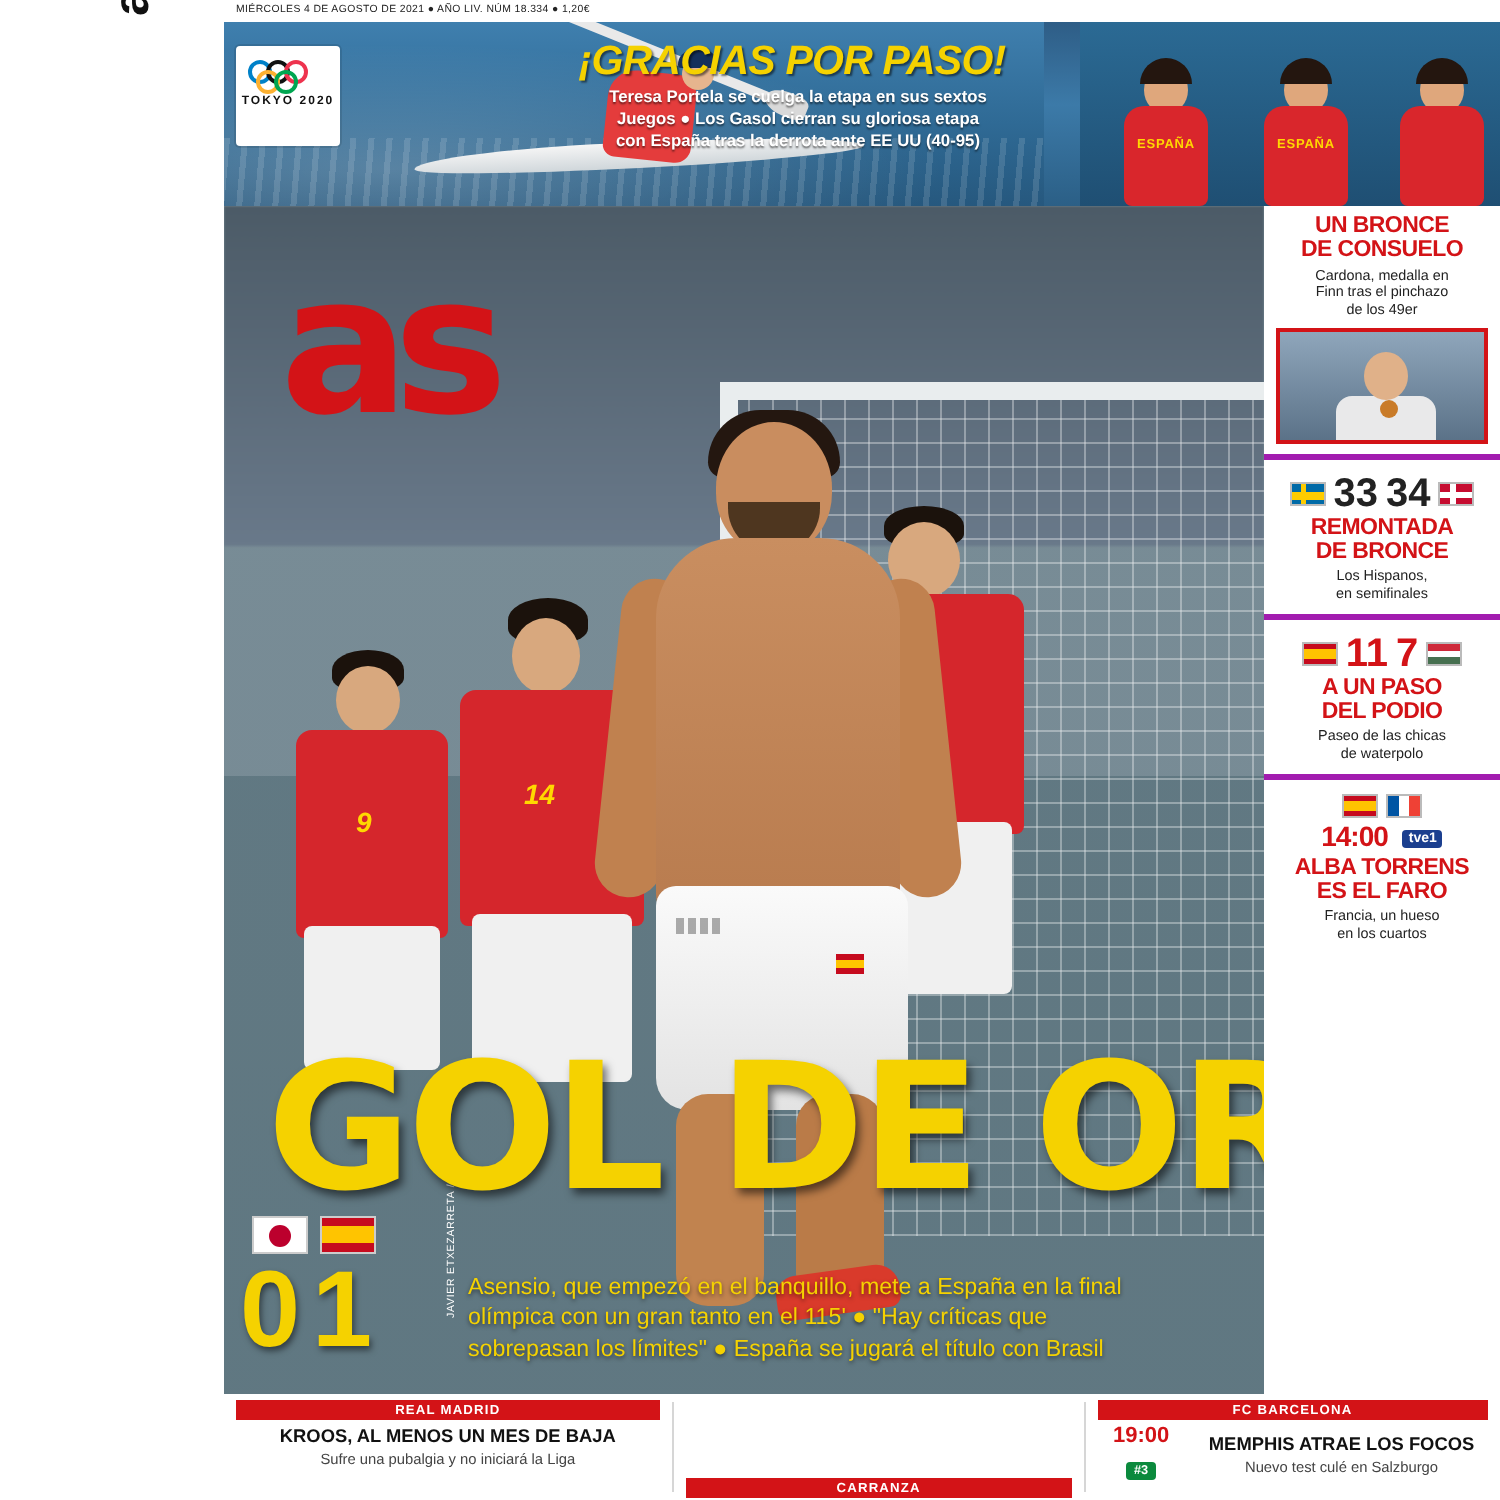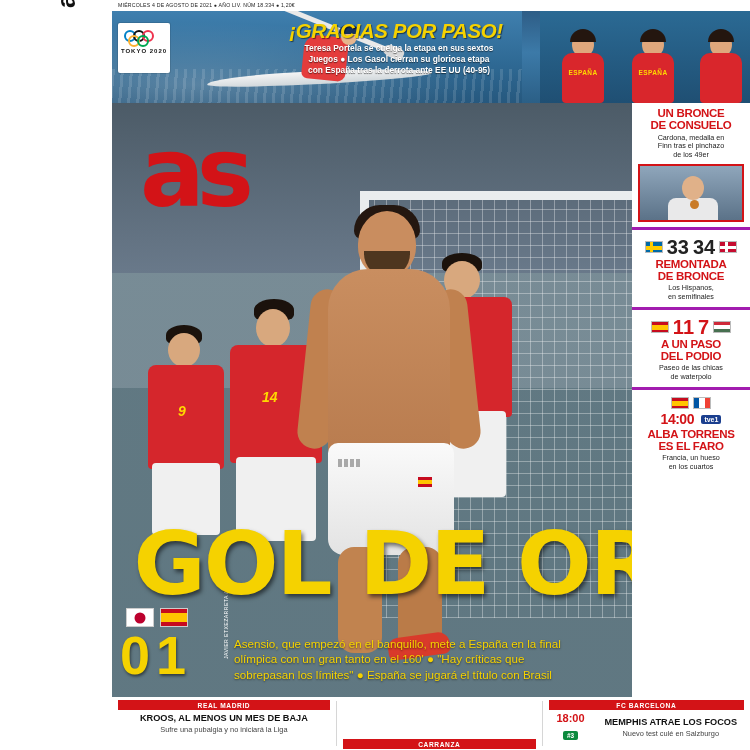--- a/index.html
+++ b/index.html
@@ -538,21 +538,21 @@
   <div class="resultbar">
     <div class="matchflags">
       <span class="flag-jp"></span>
       <span class="flag-es2"></span>
     </div>
     <div class="matchscore">
       <span>0</span><span>1</span>
     </div>
     <div class="lead">
       <span>Asensio, que empezó en el banquillo, mete a España en la final</span><br>
-      <span>olímpica con un gran tanto en el 160' ● "Hay críticas que</span><br>
+      <span>olímpica con un gran tanto en el 115' ● "Hay críticas que</span><br>
       <span>sobrepasan los límites" ● España se jugará el título con Brasil</span>
     </div>
   </div>
 
   <div class="rail">
 
     <div class="rail-block">
       <div class="rail-title">
         <span>UN BRONCE</span><br>
         <span>DE CONSUELO</span>
@@ -647,21 +647,21 @@
         </div>
       </div>
     </div>
 
     <div class="vdiv"></div>
 
     <div class="bcol bcol3">
       <div class="bkicker">FC BARCELONA</div>
       <div class="bflex">
         <div class="tvbox">
-          <div class="tvtime">18:00</div>
+          <div class="tvtime">19:00</div>
           <span class="tvchan green">#3</span>
         </div>
         <div class="btxtwrap">
           <div class="btitle">MEMPHIS ATRAE LOS FOCOS</div>
           <div class="bsub">Nuevo test culé en Salzburgo</div>
         </div>
       </div>
     </div>
   </div>
 

